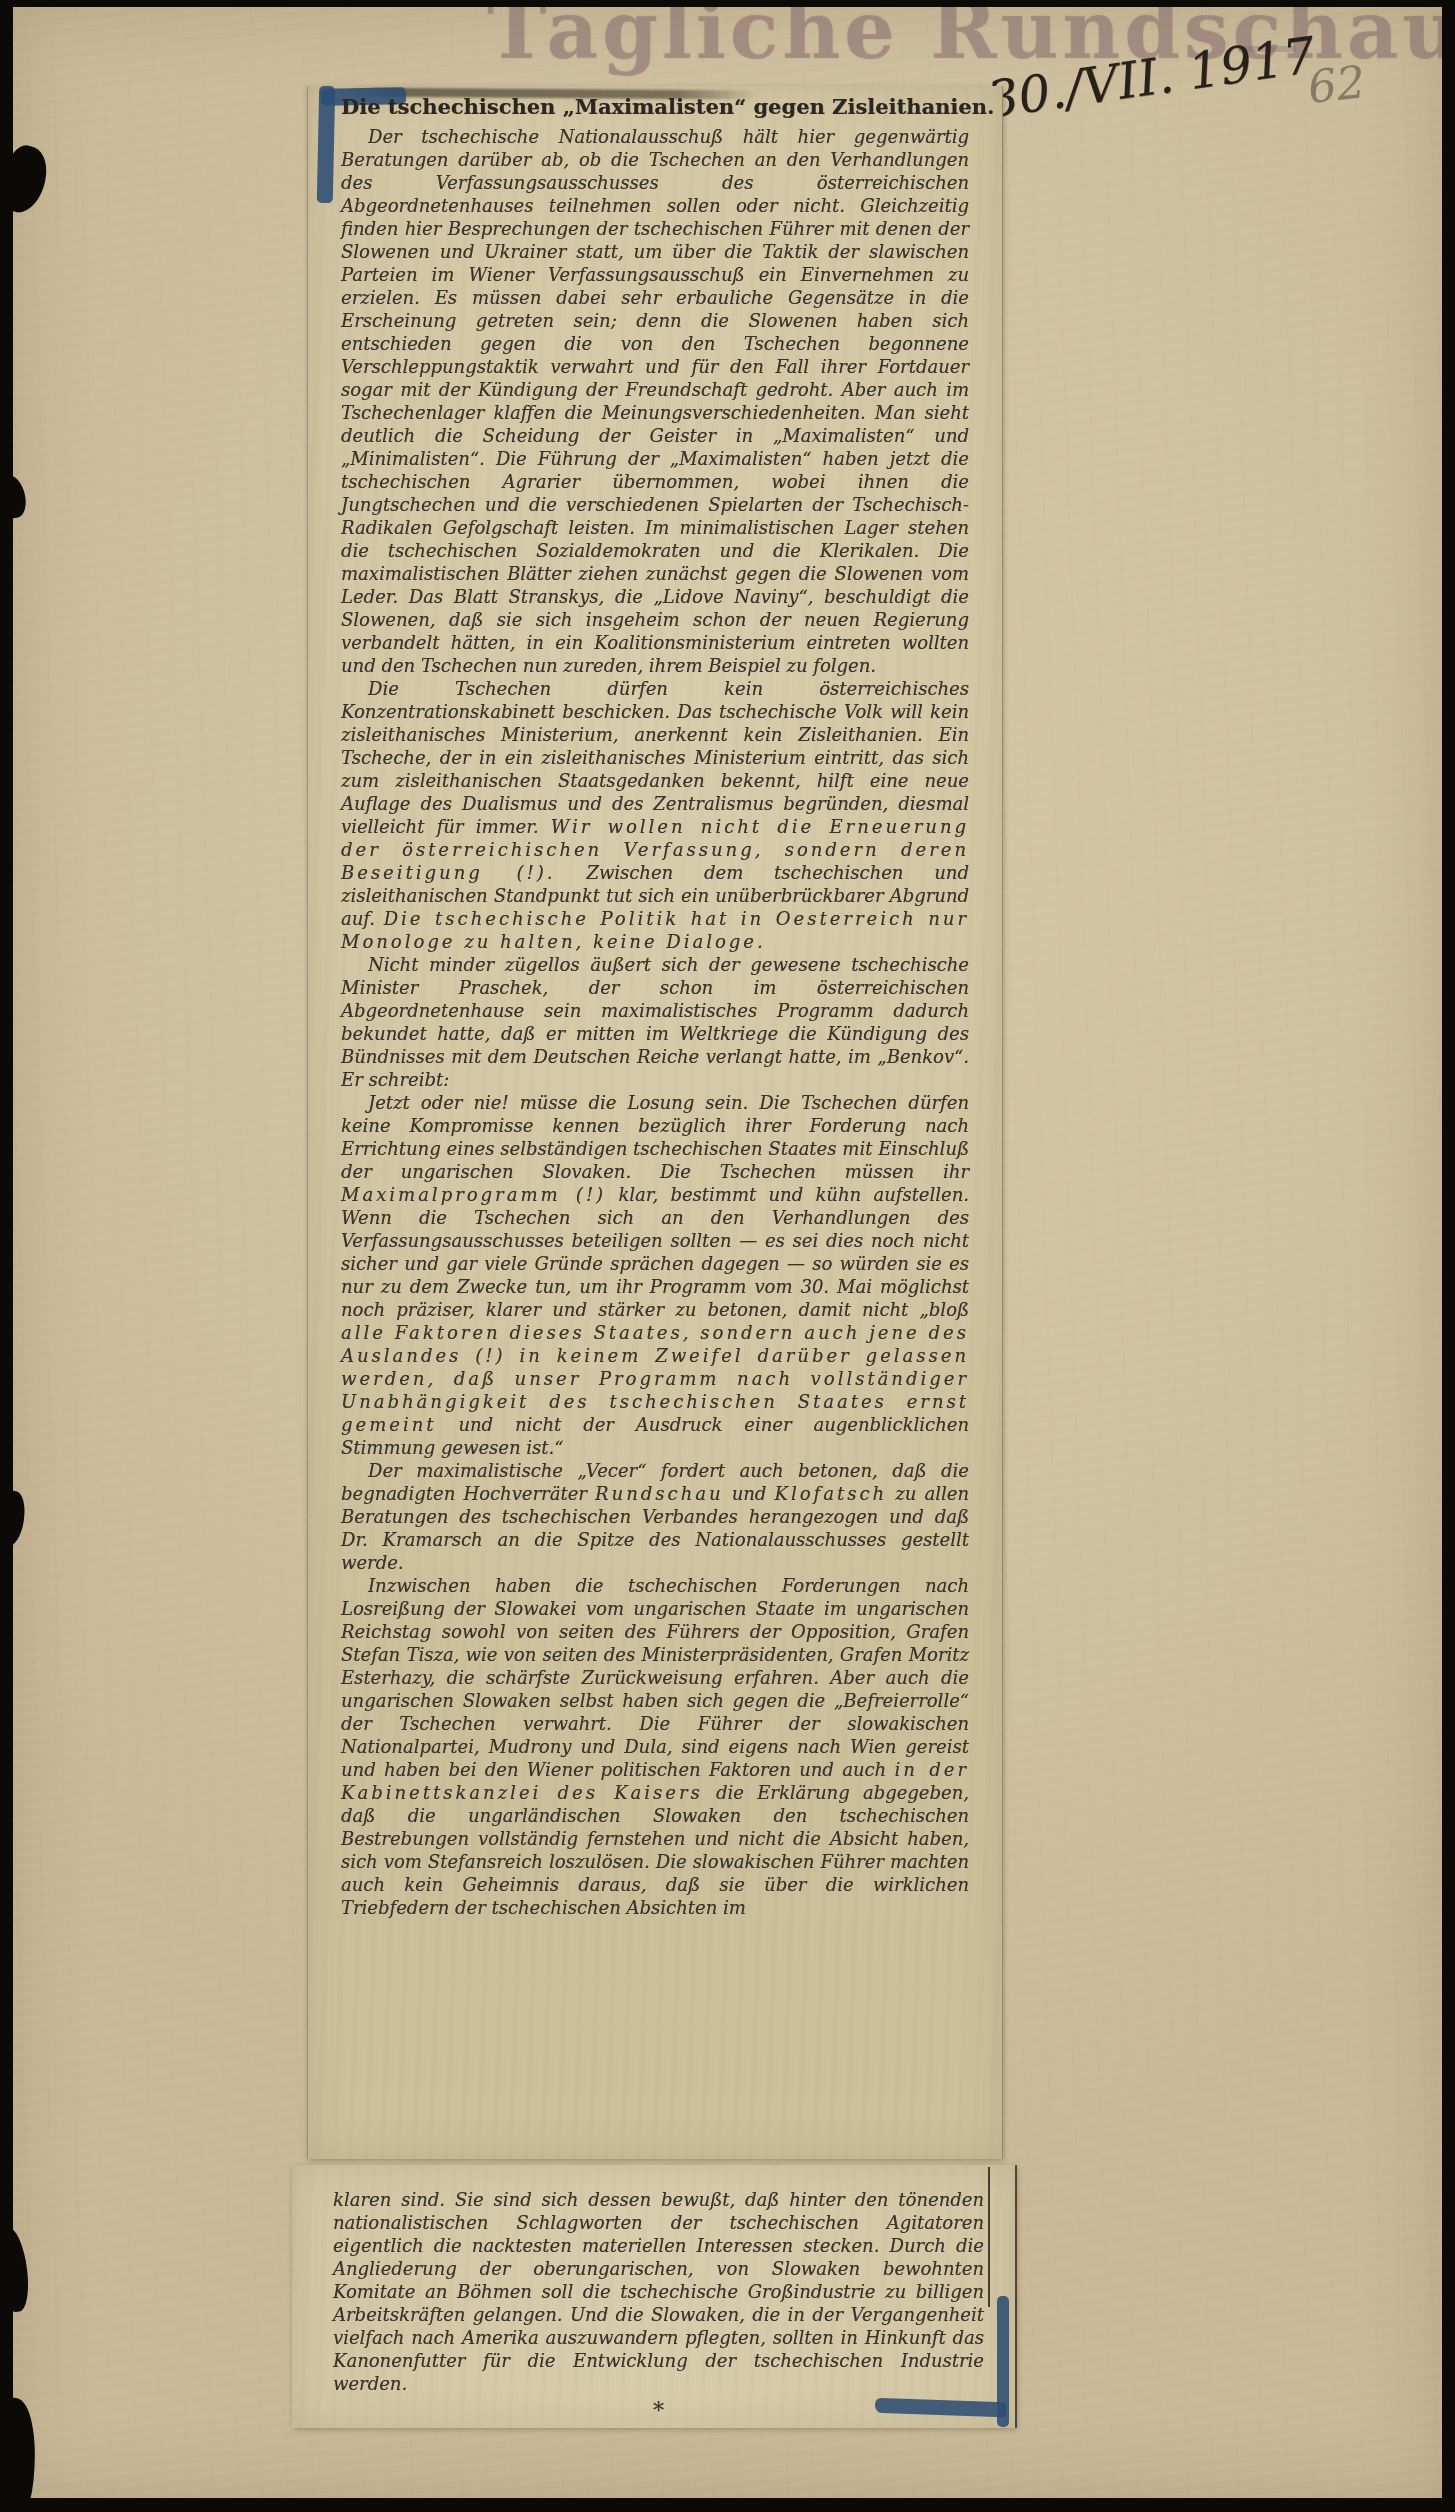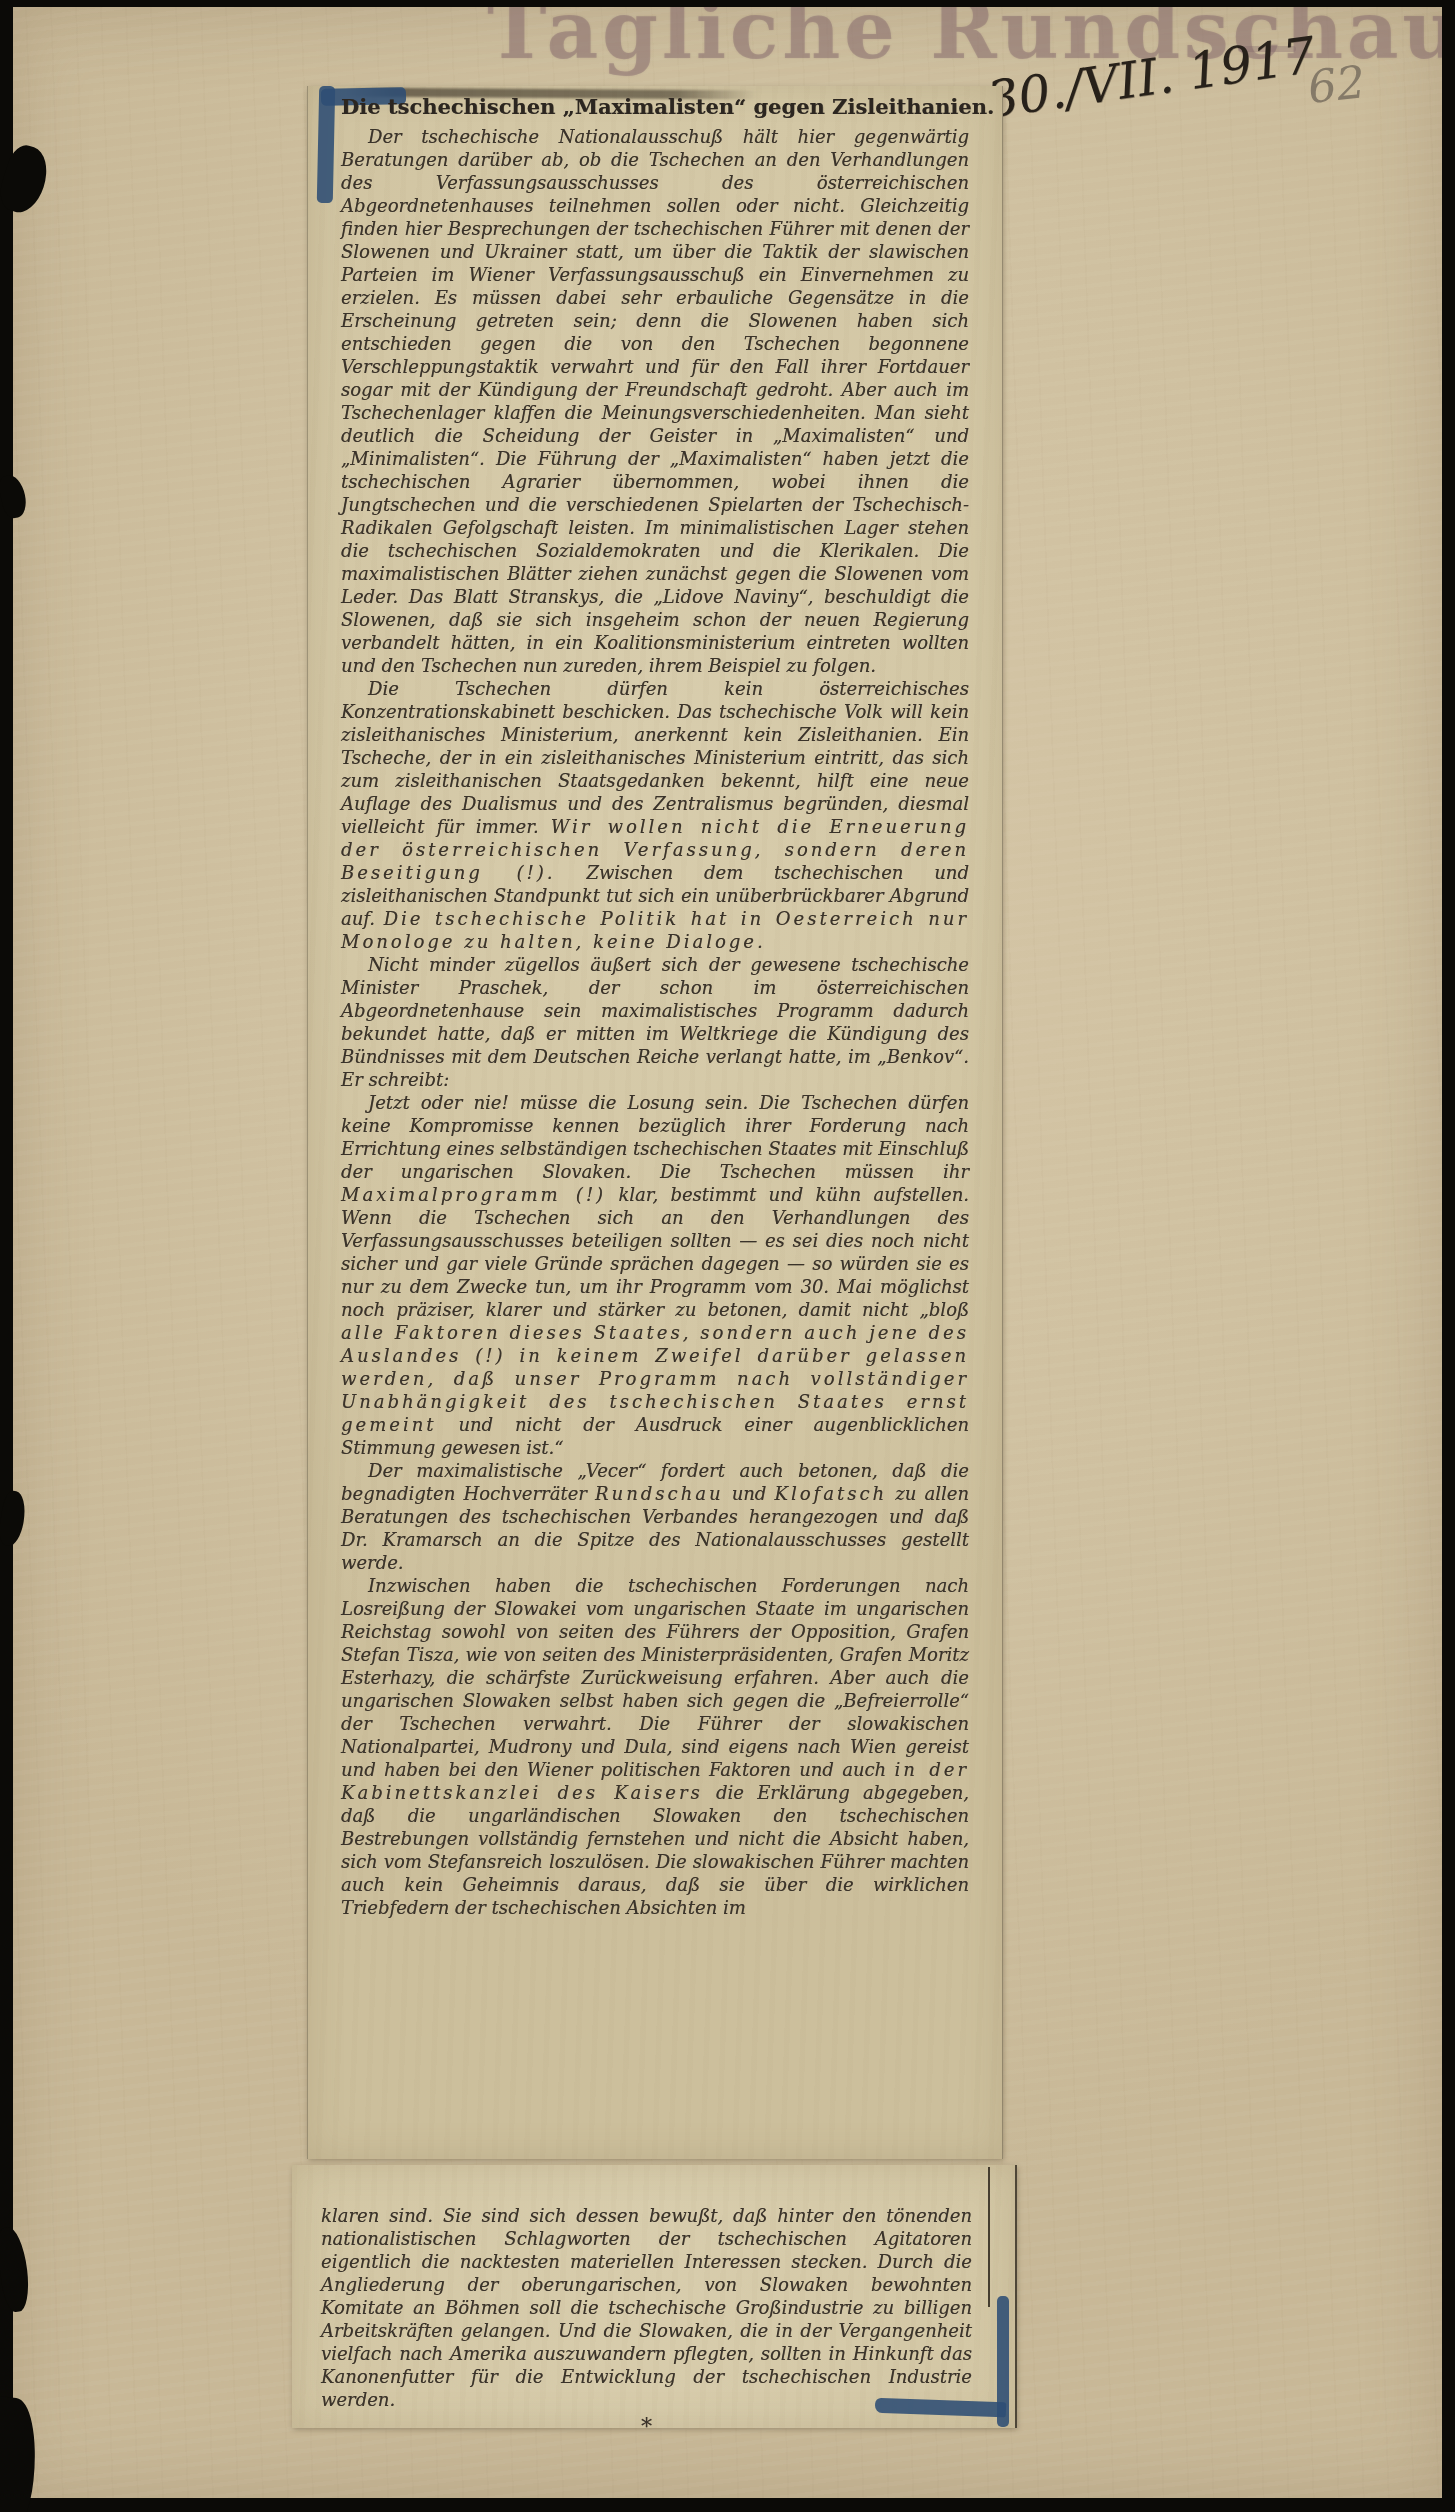--- a/index.html
+++ b/index.html
@@ -58,21 +58,21 @@
   .bluemark{position:absolute;background:#2e4d74;opacity:.88;border-radius:4.9px;}
   #blue-tl-v{left:318px;top:86px;width:16px;height:117px;transform:rotate(1.2deg);}
   #blue-tl-h{left:321px;top:88px;width:85px;height:17px;transform:rotate(-1deg);}
   #blue-br-v{left:997px;top:2296px;width:12px;height:131px;}
   #blue-br-h{left:875px;top:2400px;width:131px;height:14.6px;transform:rotate(2deg);border-radius:6px 2.4px 2.4px 7.3px;}
 
   
   .coltext{position:absolute;color:#3a332a;text-align:justify;
     text-shadow:0.2px 0.2px 0 rgba(58,48,40,.55);}
   #clip1-inner{left:341px;top:94px;width:628px;}
-  #clip2-inner{left:321px;top:2188px;width:651px;margin-top:16px;}
+  #clip2-inner{left:333px;top:2188px;width:651px;}
   h1#title{margin:0 0 6px 0;font-size:21px;font-weight:bold;color:#2c2620;
     letter-spacing:0;white-space:nowrap;text-shadow:0.4px 0.4px 0 rgba(44,38,32,.5);}
   .byline{margin:0;text-indent:56px;font-size:18px;line-height:24px;}
   .para{margin:0;font-size:18px;line-height:23px;text-indent:27px;font-style:italic;}
   .para.noindent{text-indent:0;}
   .gesperrt{letter-spacing:3px;}
   #footnote{margin-top:3.7px;text-align:center;font-size:22px;text-indent:0;}
 </style>
 </head>
 <body>

